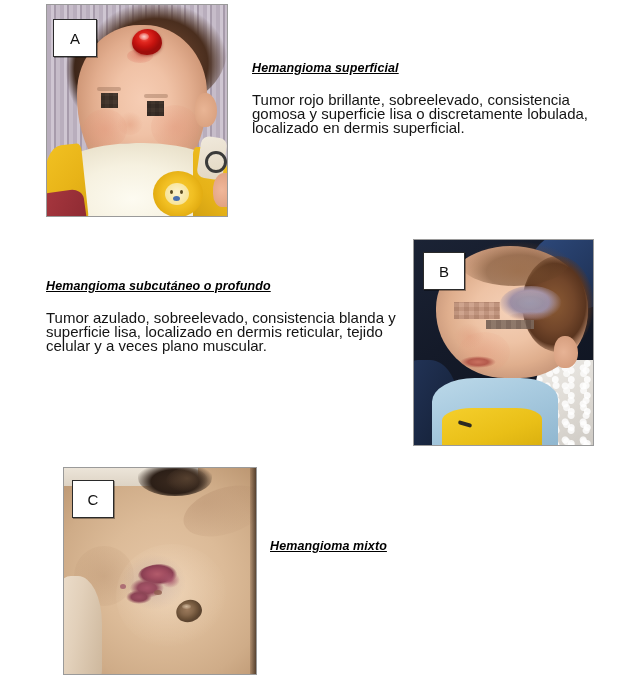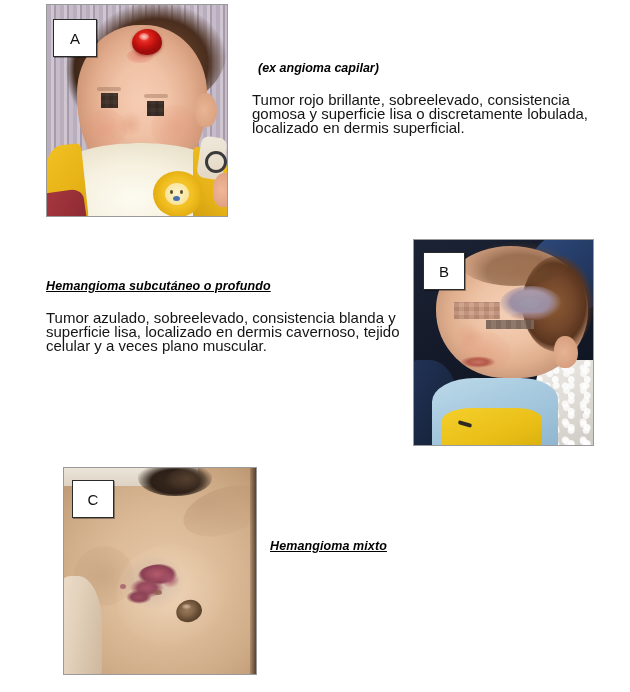--- a/index.html
+++ b/index.html
@@ -474,27 +474,27 @@
     <div class="a-lion-nose"></div>
     <div class="a-pacifier"></div>
     <div class="a-pacifier-ring"></div>
     <div class="a-hand"></div>
     <div class="a-redcloth"></div>
   </div>
   <div class="panel-label" style="left:6px; top:14px; width:42px; height:36px;">A</div>
 </div>
 
 <div class="textblock" id="text-superficial" style="left:252px; top:60px; width:348px;">
-  <div class="head-line2 indent1">(ex angioma capilar)</div>
+  <div class="head-line1">Hemangioma superficial</div>
   <div class="body-text" style="margin-top:17px;">Tumor rojo brillante, sobreelevado, consistencia gomosa y superficie lisa o discretamente lobulada, localizado en dermis superficial.</div>
 </div>
 
 <div class="textblock" id="text-subcutaneo" style="left:46px; top:278px; width:360px;">
   <div class="head-line1">Hemangioma subcutáneo o profundo</div>
-  <div class="body-text" style="margin-top:17px;">Tumor azulado, sobreelevado, consistencia blanda y  superficie lisa, localizado en dermis cavernoso, tejido celular y a veces plano muscular.</div>
+  <div class="body-text" style="margin-top:17px;">Tumor azulado, sobreelevado, consistencia blanda y  superficie lisa, localizado en dermis reticular, tejido celular y a veces plano muscular.</div>
 </div>
 
 <div class="photo" id="photo-b">
   <div class="photo-inner">
     <div class="b-bg"></div>
     <div class="b-bluefold"></div>
     <div class="b-bluefold2"></div>
     <div class="b-blanket"></div>
     <div class="b-head"></div>
     <div class="b-hair"></div>

